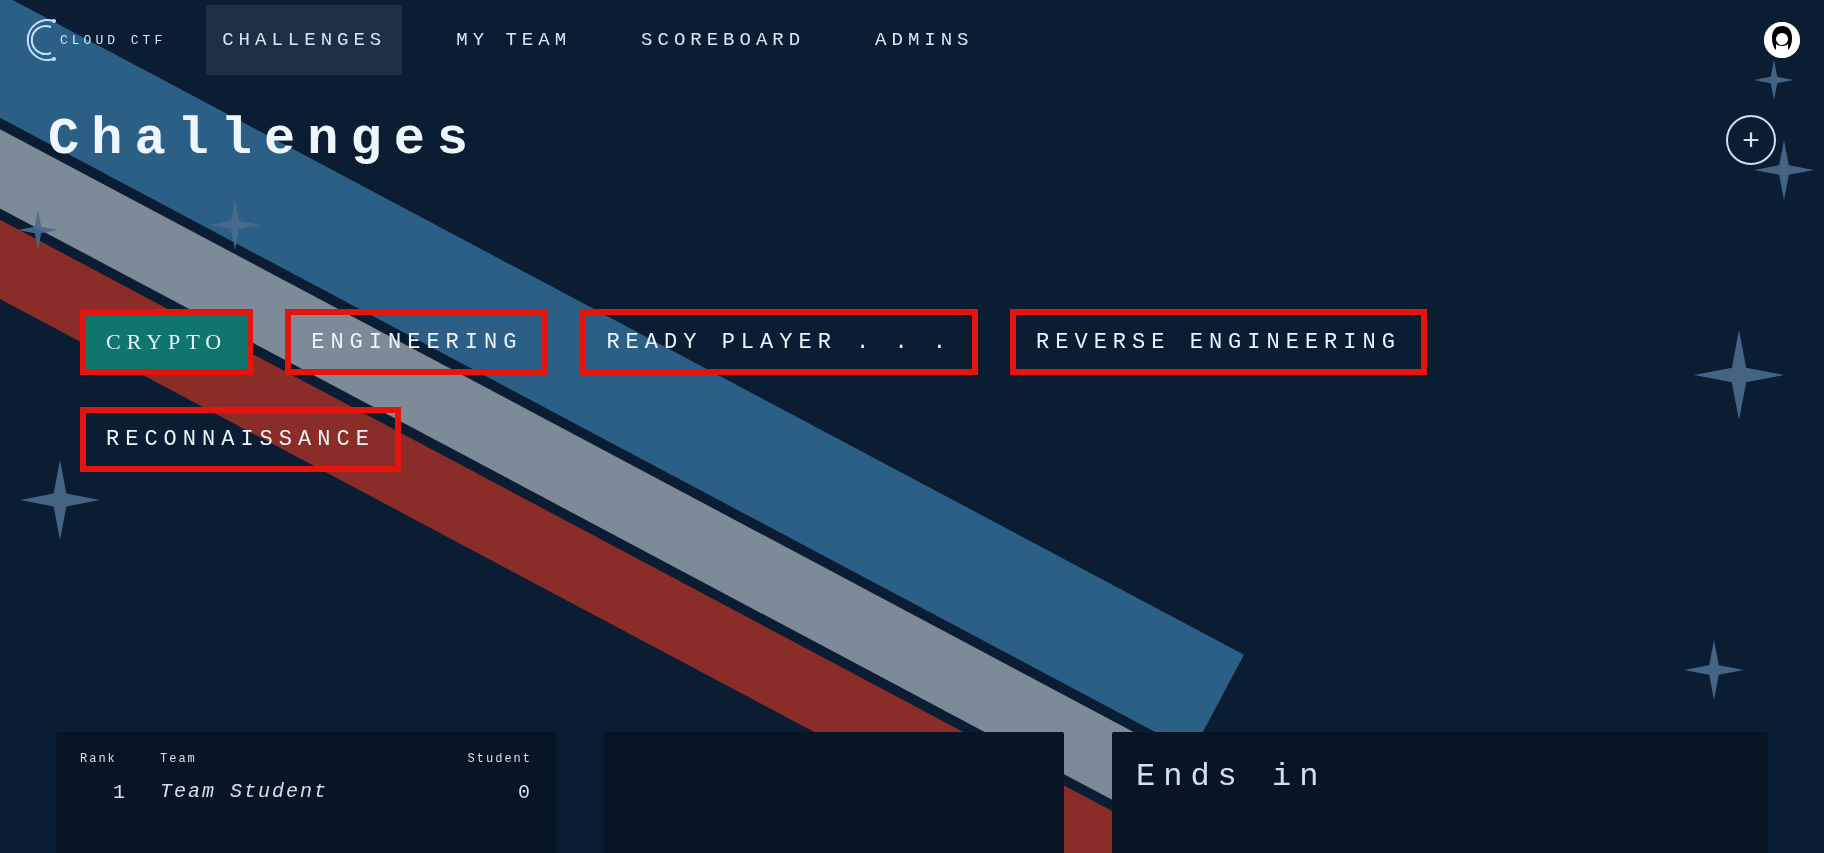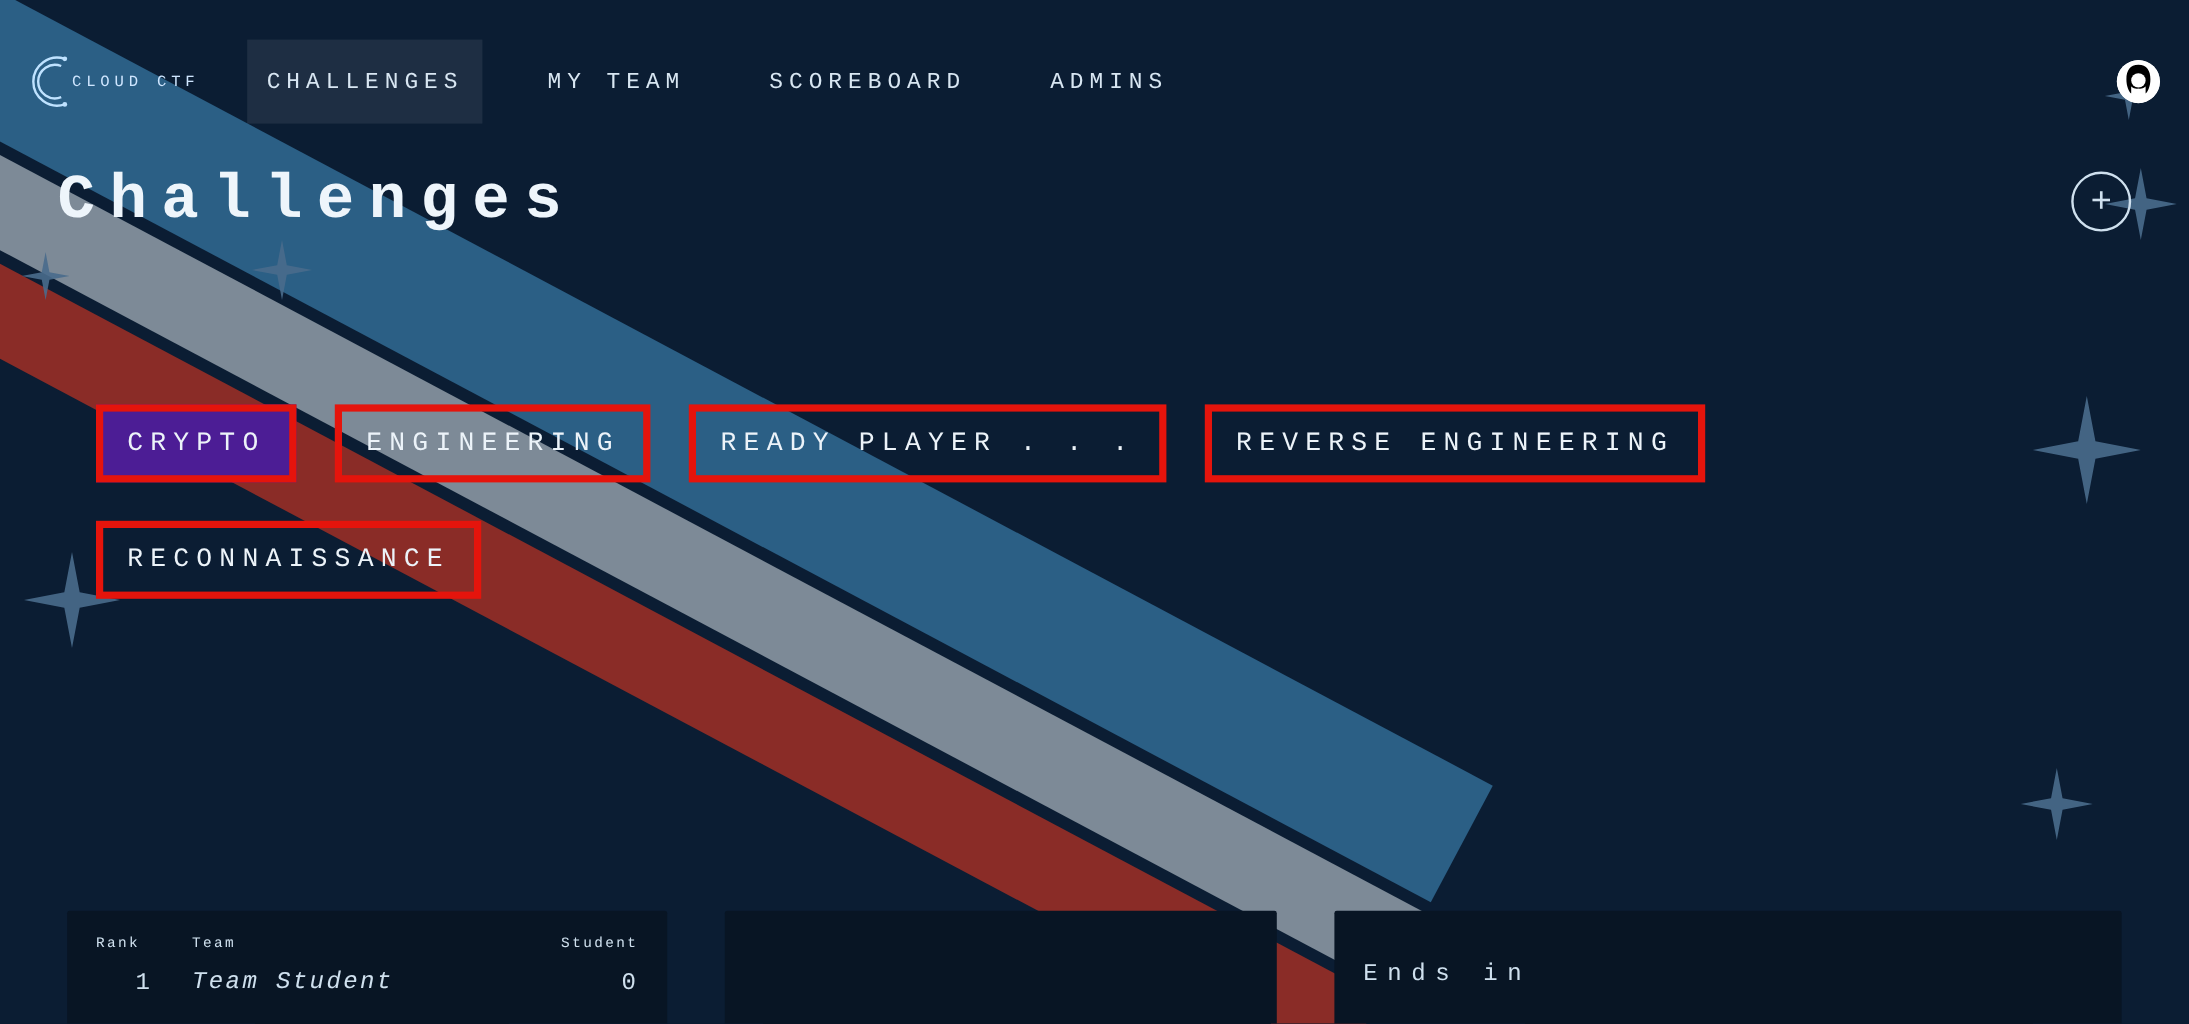--- a/index.html
+++ b/index.html
@@ -37,21 +37,20 @@
   }
 
   
   header {
     position: relative;
     z-index: 2;
     display: flex;
     align-items: center;
     padding: 10px 24px 0 24px;
     height: 70px;
-    margin-top: 28px;
   }
   .logo {
     display: flex;
     align-items: center;
     margin-right: 40px;
   }
   .logo svg { display:block; }
   .logo-text {
     font-family: "Courier New", monospace;
     font-size: 13px;
@@ -123,21 +122,22 @@
     padding: 14px 20px;
     font-family: "Courier New", monospace;
     font-size: 22px;
     letter-spacing: 6px;
     color: #ecf3f9;
     background: transparent;
     cursor: pointer;
     white-space: nowrap;
   }
   .cat-btn.active {
-    background: #4c1d95;
+    background: #0f766e;
+    font-family: Liberation Serif, serif;
   }
 
   
   .panels {
     position: relative; z-index: 2;
     display: flex;
     gap: 48px;
     padding: 260px 56px 0 56px;
   }
   .panel {
@@ -165,24 +165,23 @@
     grid-template-columns: 80px 1fr 120px;
     font-size: 20px;
     letter-spacing: 2px;
     align-items: center;
   }
   .scores-row .rank { text-align:center; }
   .scores-row .score { text-align:right; }
   .scores-row .team { line-height: 1.2; font-style: italic; }
 
   .ends-label {
-    font-size: 20px;
+    font-size: 32px;
     letter-spacing: 8px;
     padding: 6px 0 10px 0;
-    margin-top: 16px;
   }
 </style>
 </head>
 <body>
 
 <div class="stripes">
   <div class="stripe red"></div>
   <div class="stripe white"></div>
   <div class="stripe blue"></div>
 </div>

